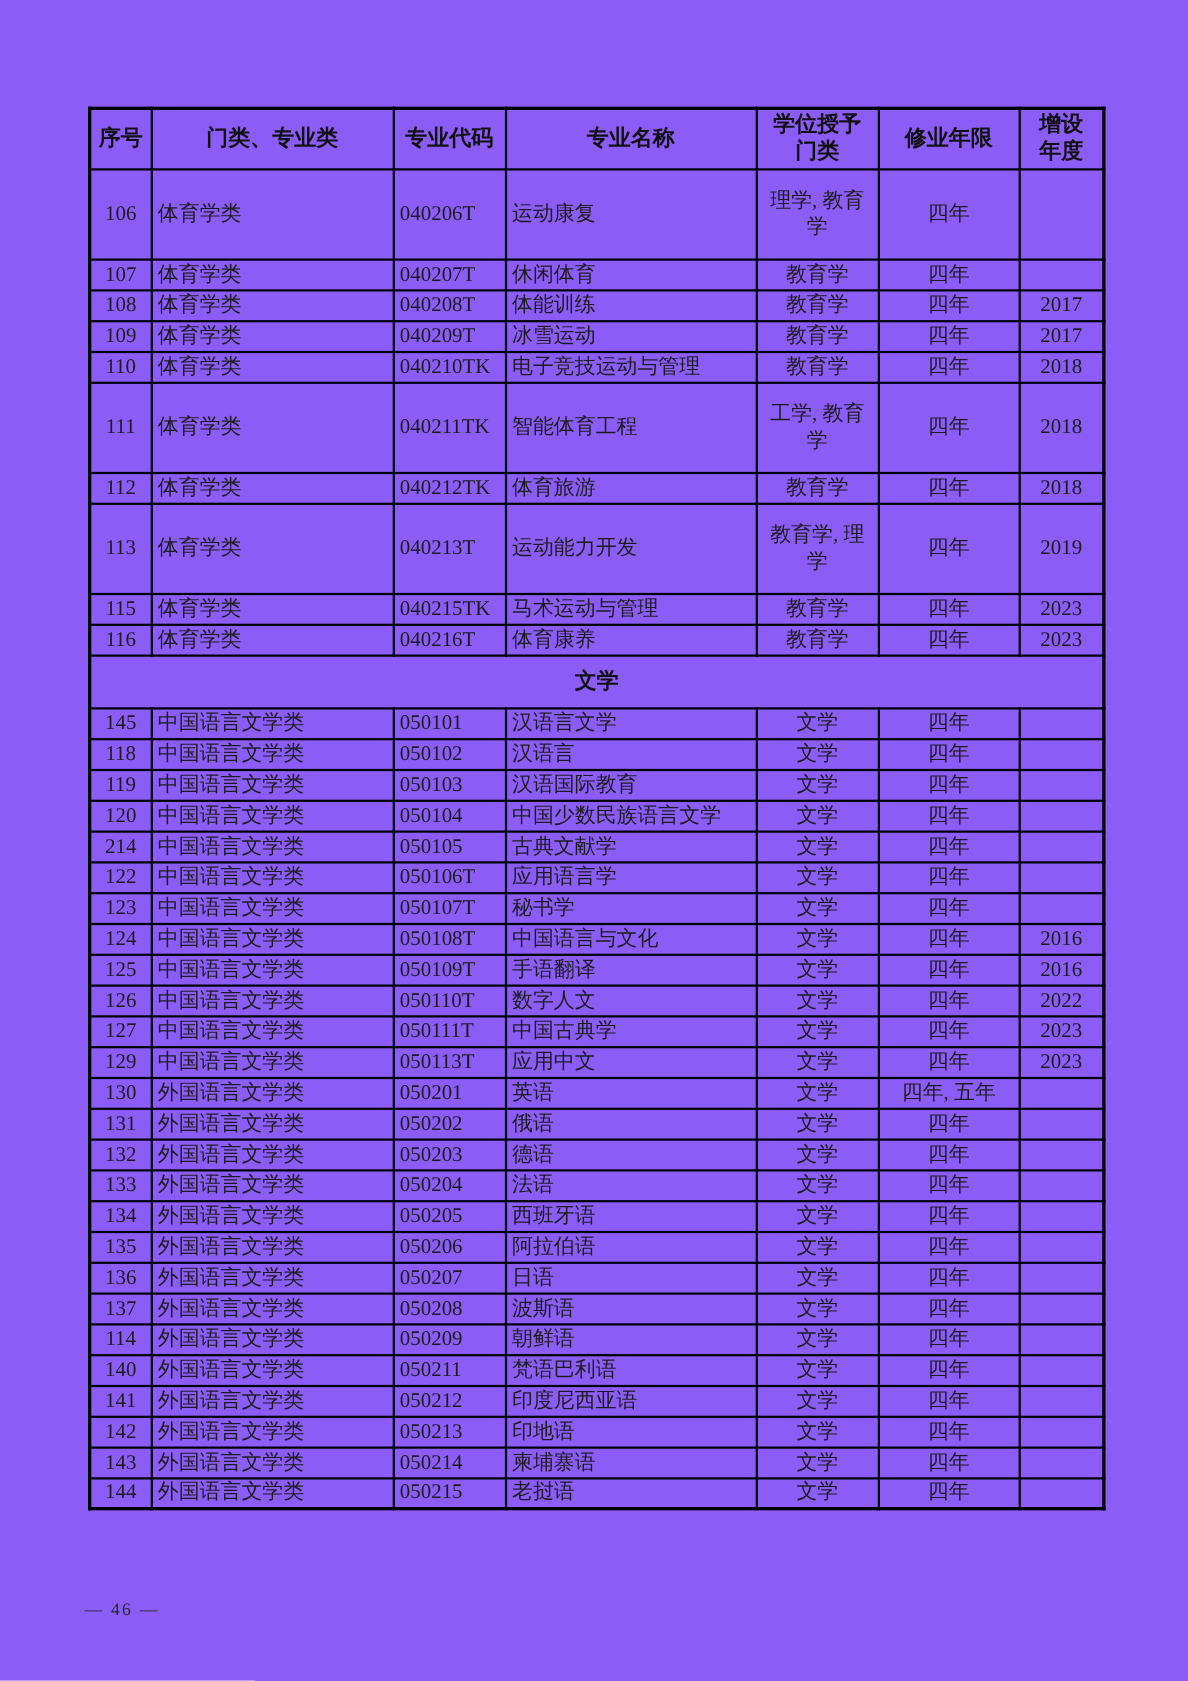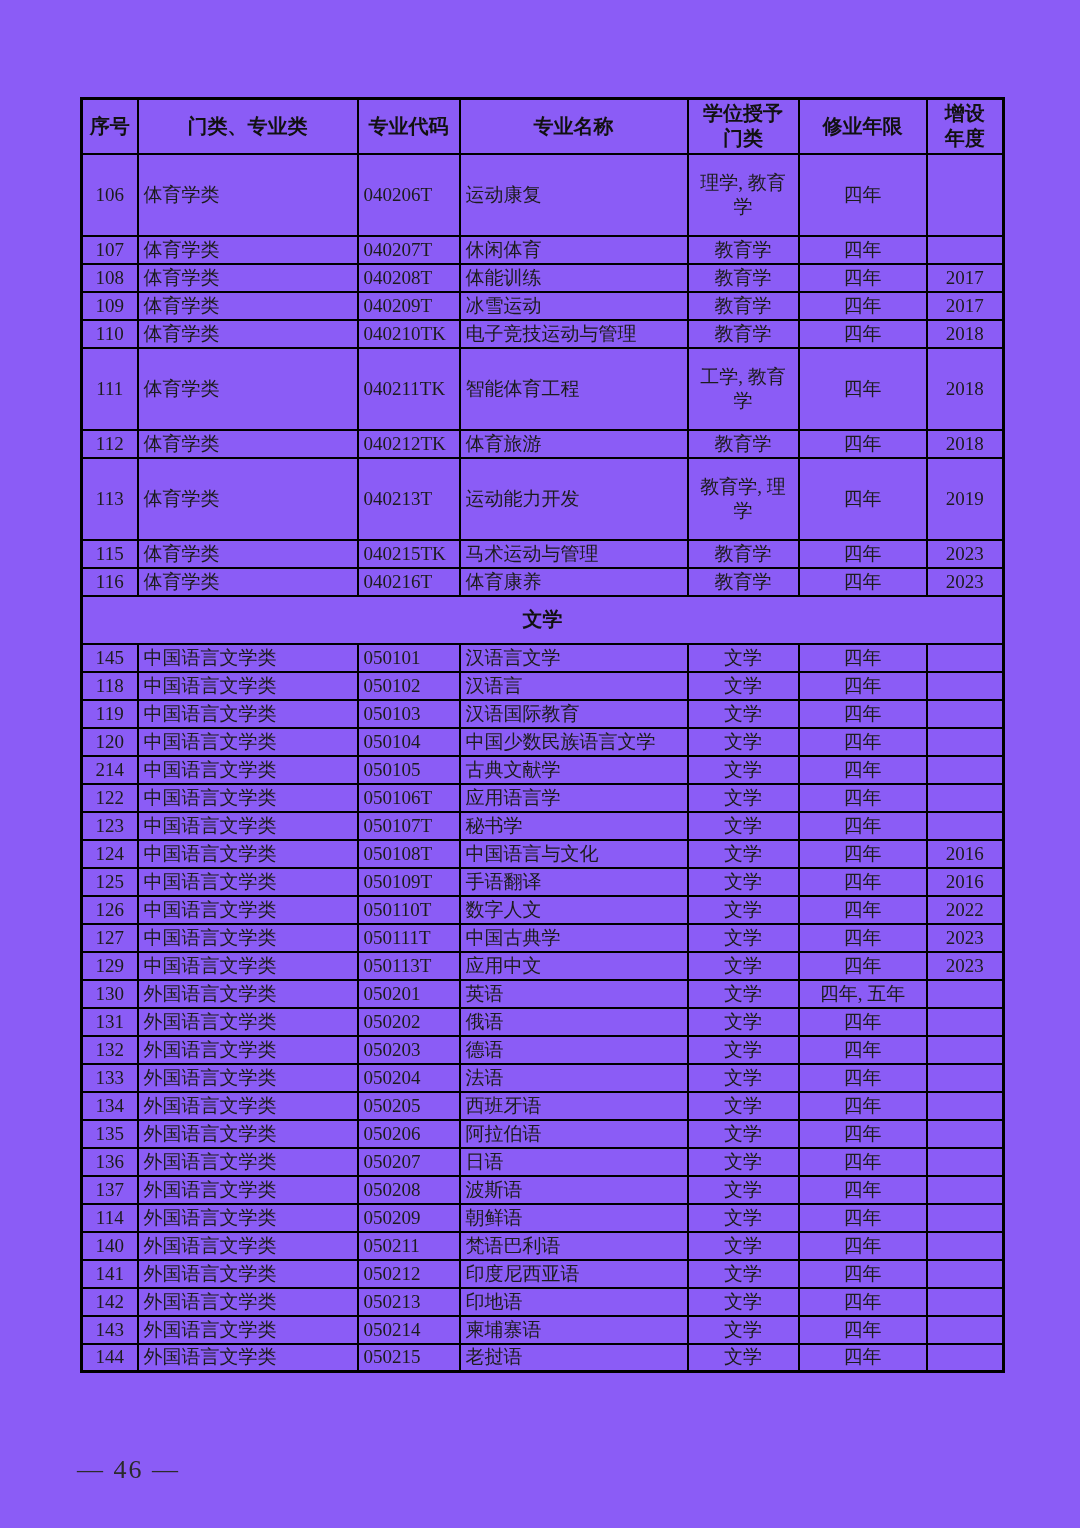--- a/index.html
+++ b/index.html
@@ -51,21 +51,21 @@
     font-family: "Liberation Sans", "DejaVu Sans", sans-serif;
     font-weight: bold;
     font-size: 20px;
     text-align: center;
     color: #111;
   }
   .footer {
     position: absolute;
     left: 77px;
     top: 1455px;
-    font-size: 26px;
+    font-size: 16px;
     color: #2b2b2b;
     letter-spacing: 2px;
   }
 </style>
 </head>
 <body>
 
 <div class="page">
 
   <table class="majors-table">

